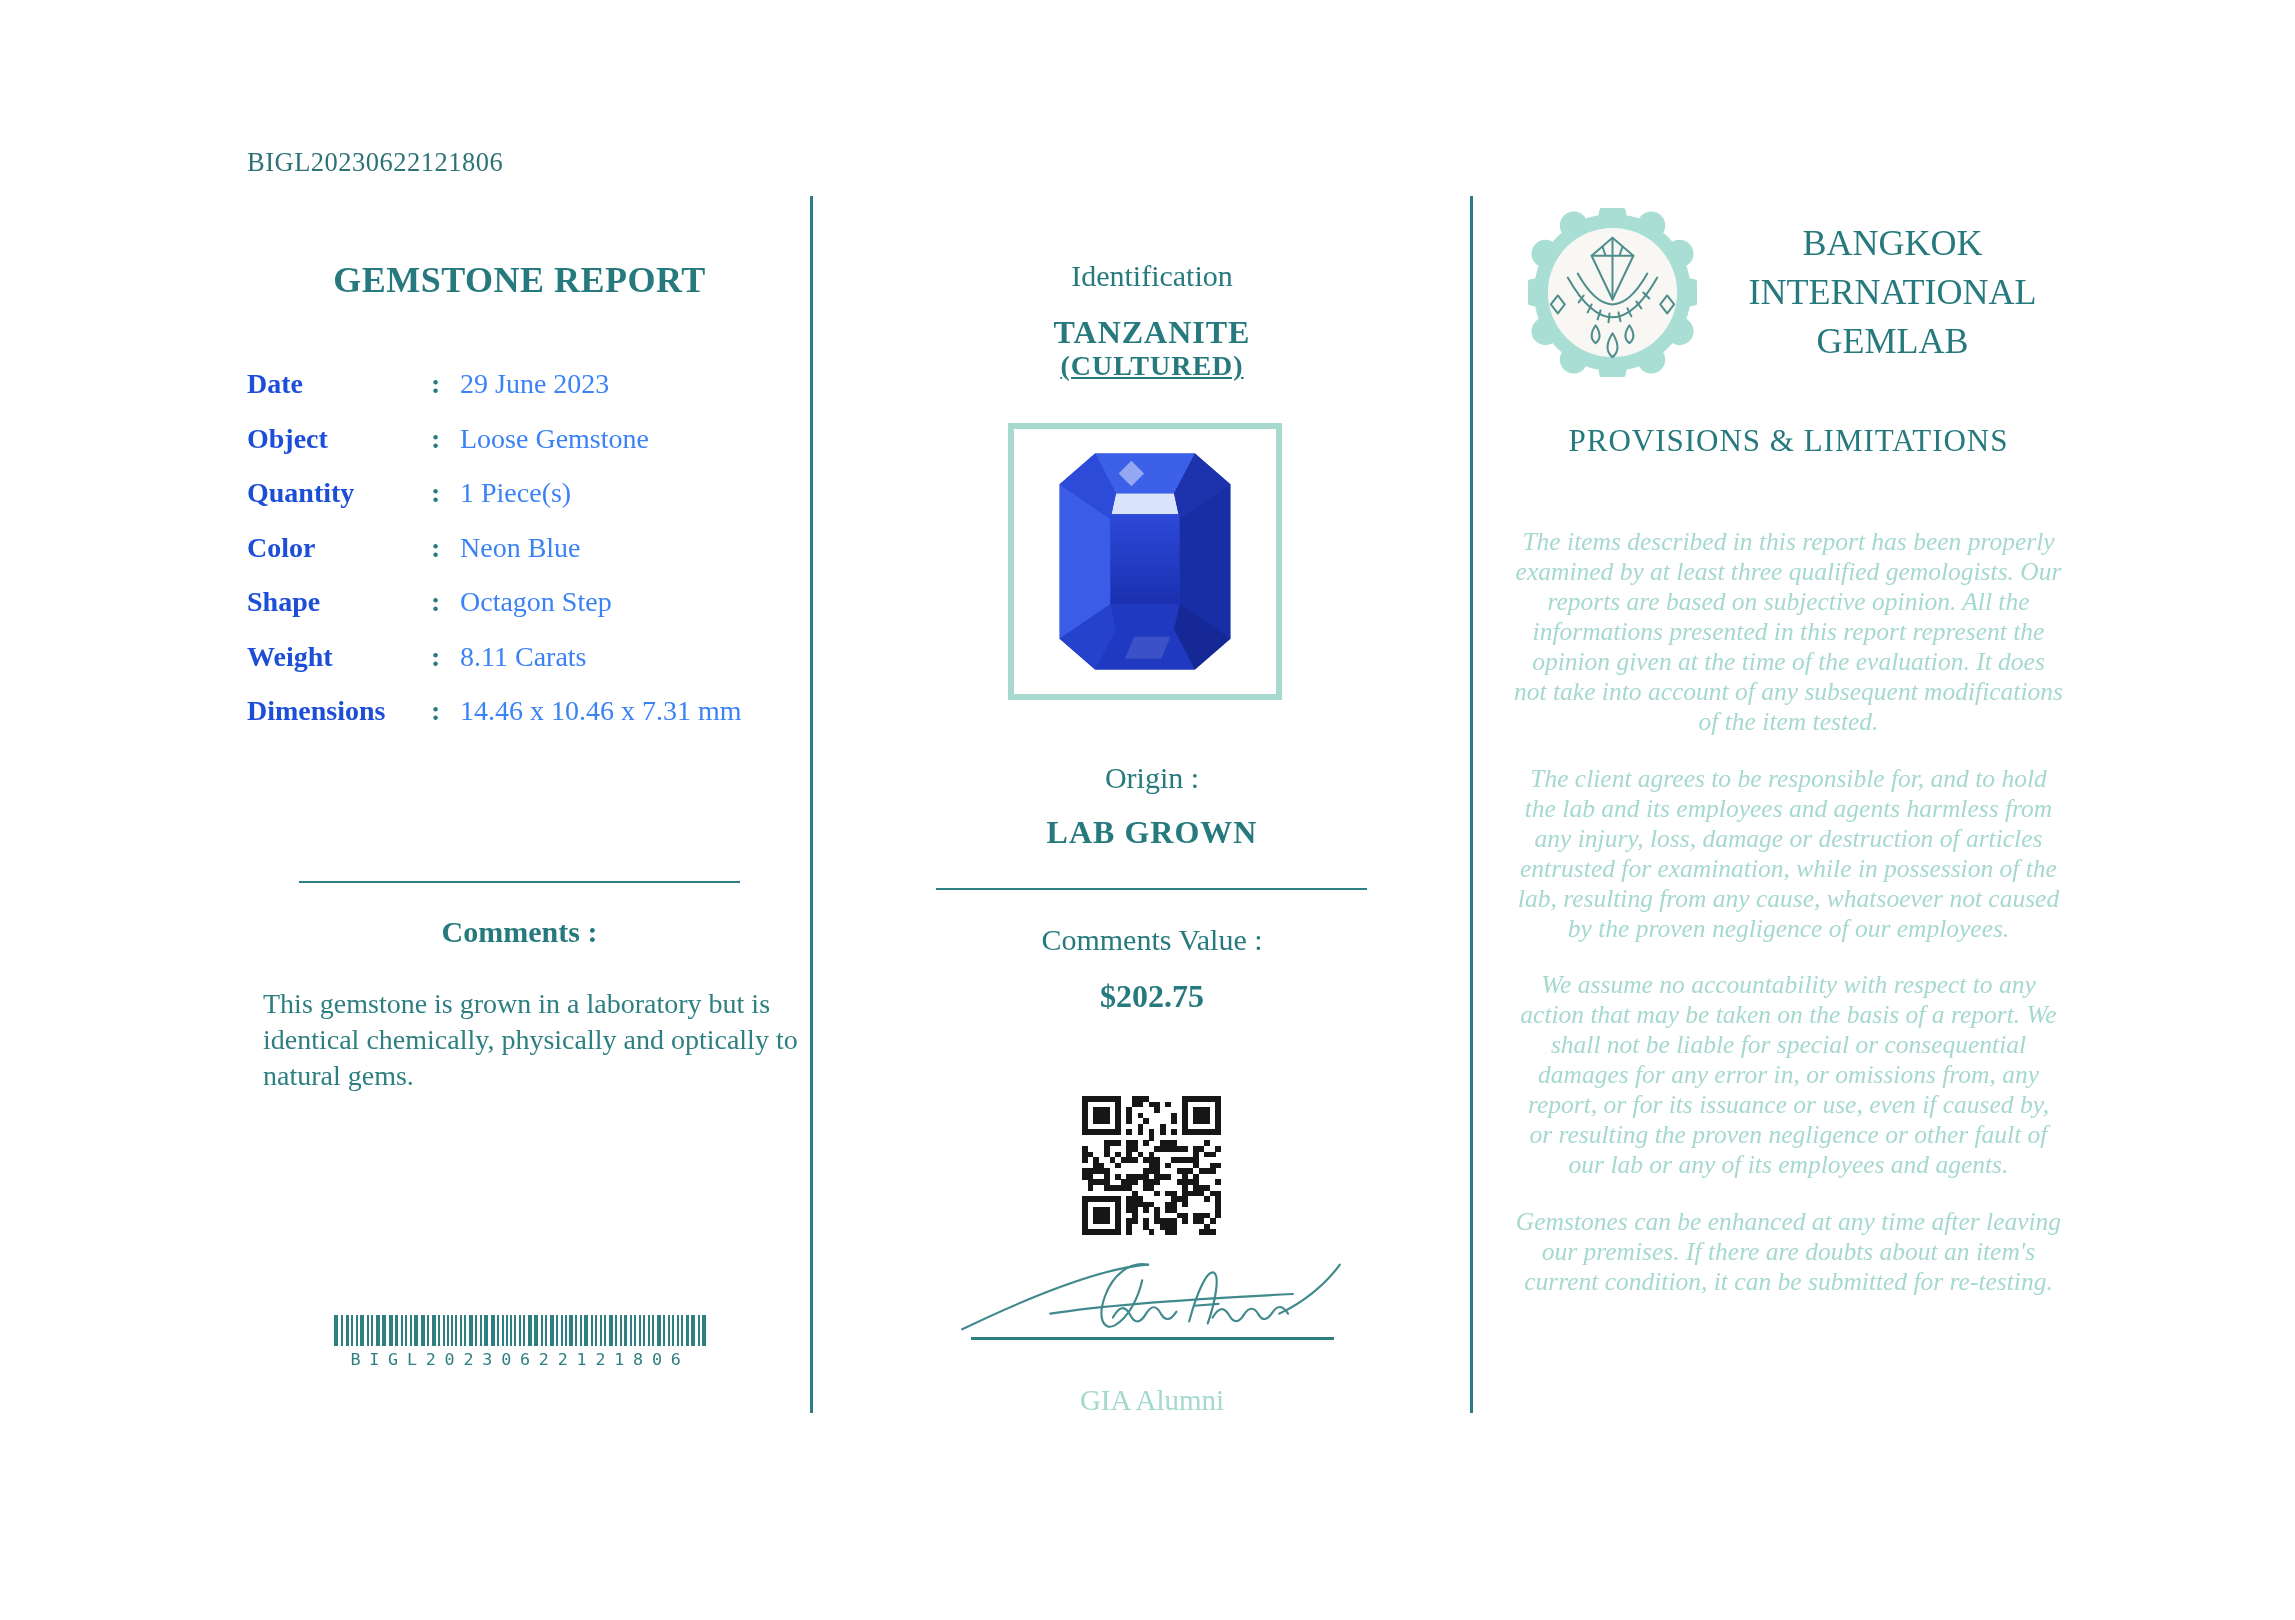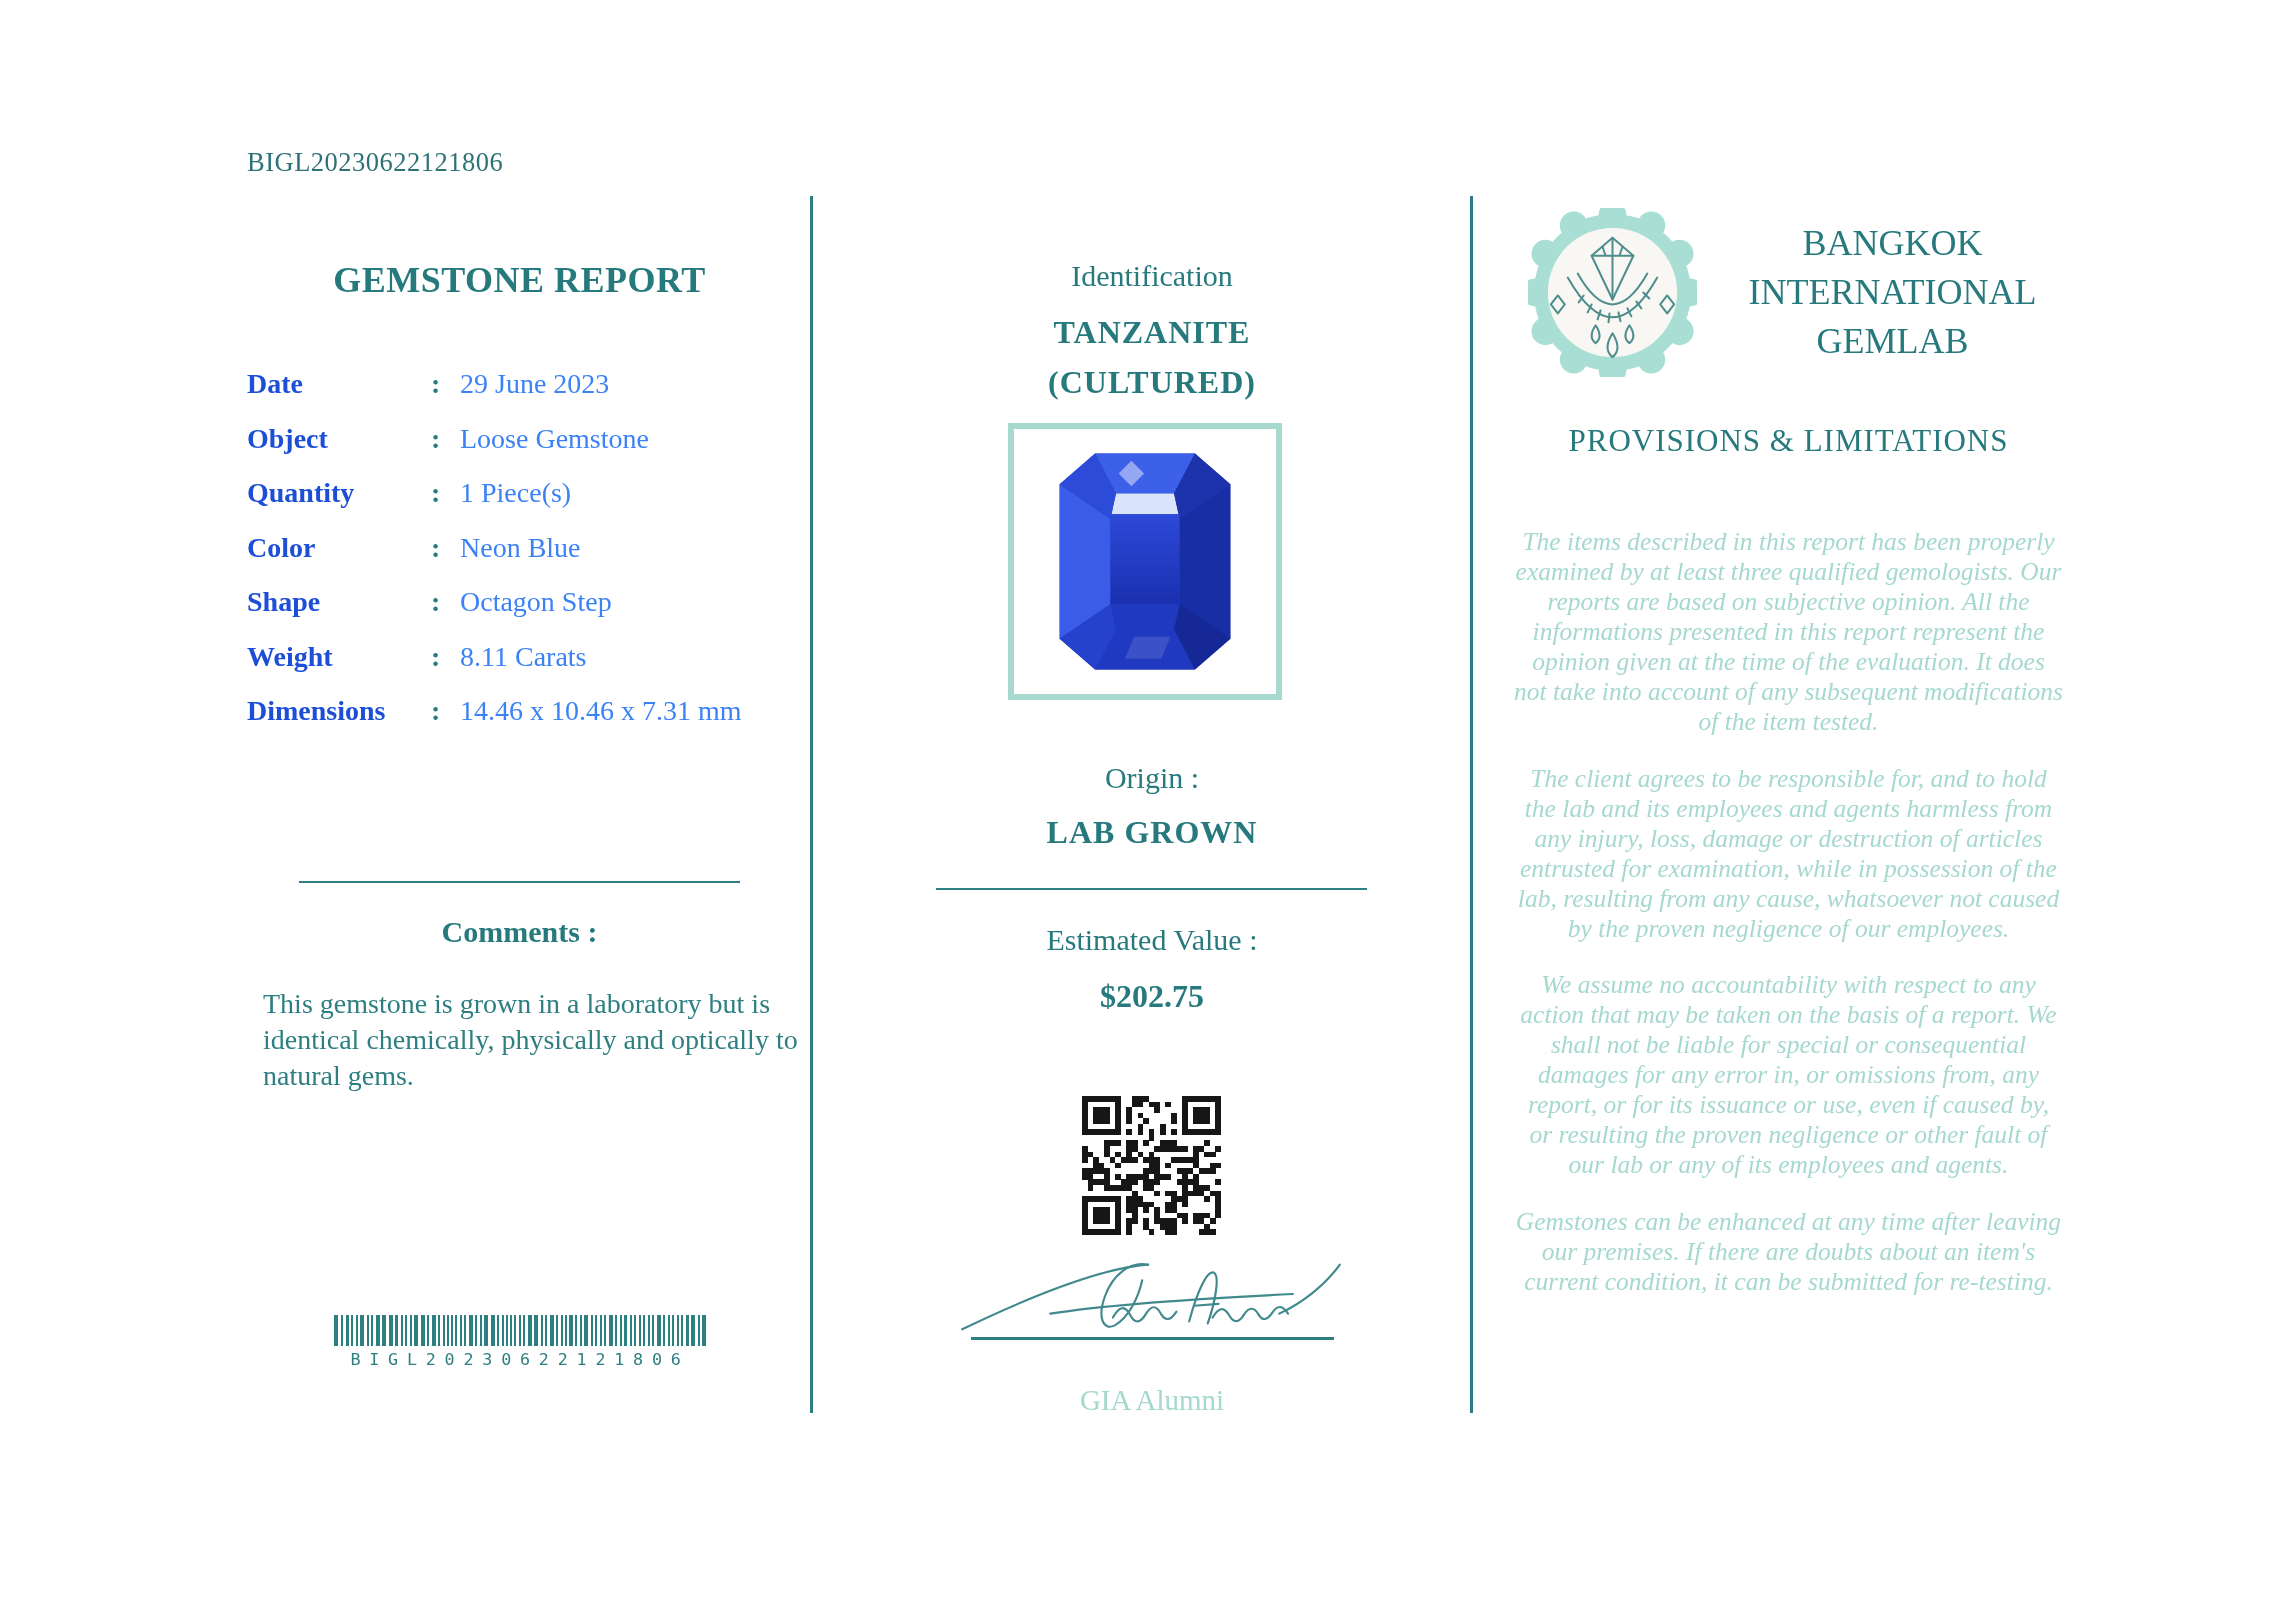--- a/index.html
+++ b/index.html
@@ -30,21 +30,21 @@
 
   
   .vdivider{position:absolute;top:196px;width:2.9px;height:1217px;background:#2e7d85;}
   .vdivider.d1{left:810px;} .vdivider.d2{left:1470px;}
 
   
   .col-mid{position:absolute;left:853px;top:0;width:598px;height:1470px;text-align:center;}
   .mid-h{position:absolute;width:100%;margin:0;font-weight:normal;}
   .id-heading{top:259px;font-size:30px;}
   .species{top:314px;font-size:32px;font-weight:bold;letter-spacing:1px;}
-  .variety{top:364px;font-size:32px;font-weight:bold;letter-spacing:1px;}
+  .variety{top:350px;font-size:28px;font-weight:bold;letter-spacing:1px;text-decoration:underline;}
   .gem-frame{position:absolute;top:423px;left:155px;width:274px;height:277px;box-sizing:border-box;
              border:6.9px solid #a7d9ce;background:#fff;display:flex;align-items:center;justify-content:center;}
   .origin-label{top:761px;font-size:30px;}
   .origin-value{top:814px;font-size:32px;font-weight:bold;letter-spacing:1px;}
   .rule-origin{top:888px;left:83px;width:431px;}
   .est-label{top:923px;font-size:30px;}
   .est-amount{top:978px;font-size:32px;font-weight:bold;}
   .qr{position:absolute;top:1096px;left:229px;width:139px;height:139px;}
   .sig-svg{position:absolute;top:1251px;left:103px;width:392px;height:90px;}
   .rule-sign{top:1337px;left:118px;width:363px;height:2.9px;}
@@ -223,21 +223,21 @@
         <polygon points="138,172 194,210 155,244 132,200" fill="#152896"></polygon>
         <rect x="62" y="73" width="76" height="99" fill="url(#gct)"></rect>
         <polygon points="85,14 99,28 85,42 71,28" fill="rgba(255,255,255,0.45)"></polygon>
         <polygon points="88,208 128,208 118,232 78,232" fill="rgba(255,255,255,0.12)"></polygon>
       </svg>
     </div>
 
     <h2 class="mid-h origin-label">Origin :</h2>
     <h2 class="mid-h origin-value">LAB GROWN</h2>
     <div class="rule rule-origin"></div>
-    <h2 class="mid-h est-label">Estimated Value :</h2>
+    <h2 class="mid-h est-label">Comments Value :</h2>
     <h2 class="mid-h est-amount">$202.75</h2>
 
     <svg class="qr" id="qr-svg" viewBox="0 0 25 25" shape-rendering="crispEdges" aria-hidden="true">
         <rect x="9" y="0" width="1.02" height="1.02" fill="#161616"></rect>
         <rect x="10" y="0" width="1.02" height="1.02" fill="#161616"></rect>
         <rect x="11" y="0" width="1.02" height="1.02" fill="#161616"></rect>
         <rect x="9" y="1" width="1.02" height="1.02" fill="#161616"></rect>
         <rect x="10" y="1" width="1.02" height="1.02" fill="#161616"></rect>
         <rect x="12" y="1" width="1.02" height="1.02" fill="#161616"></rect>
         <rect x="13" y="1" width="1.02" height="1.02" fill="#161616"></rect>

